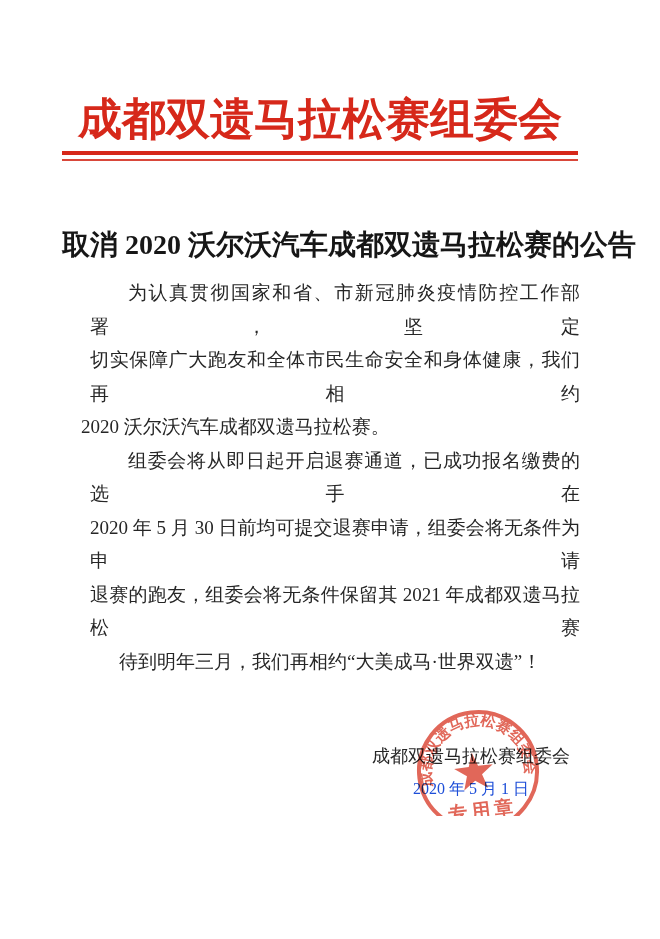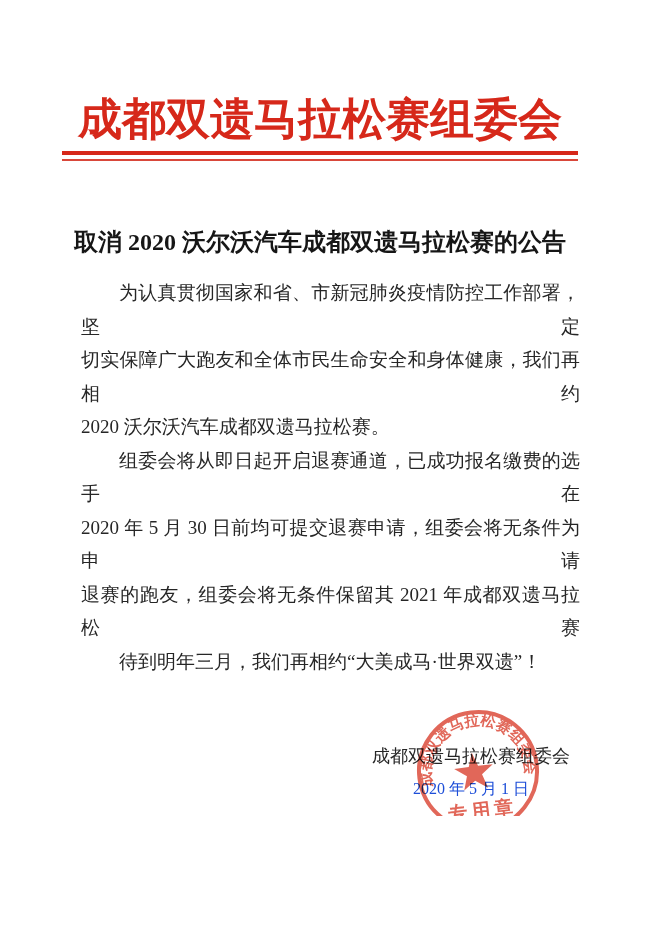--- a/index.html
+++ b/index.html
@@ -19,26 +19,26 @@
     color:#d6281a;
     letter-spacing:0px;
     white-space:nowrap;
   }
   .rule-thick{position:absolute;top:151px;left:62px;width:516px;height:4px;background:#d6281a;}
   .rule-thin {position:absolute;top:159px;left:62px;width:516px;height:2px;background:#d9473a;}
   
   .doc-title{position:absolute;left:62px;width:516px;text-align:center;
     font-weight:700;color:#161616;white-space:nowrap;}
   .doc-title.l1{top:190px;font-size:23px;}
-  .doc-title.l2{top:226px;font-size:24px;}
+  .doc-title.l2{top:226px;font-size:28px;}
   
   .body-block{position:absolute;top:276px;left:81px;width:499px;
     font-size:19px;line-height:33.5px;color:#262626;}
   .body-block .bl{white-space:nowrap;}
-  .body-block .bl.j{white-space:normal;text-align:justify;text-align-last:justify;word-break:break-all;}
+  .body-block .bl.j{white-space:normal;text-align:justify;text-align-last:justify;word-break:break-all;margin-left:9px;}
   .body-block .bl.ind{text-indent:38px;}
   
   .sig-org{position:absolute;top:744px;right:90px;width:198px;
     font-size:18px;color:#262626;text-align:right;white-space:nowrap;}
   .sig-date{position:absolute;top:779px;right:90px;width:198px;
     font-size:16px;color:#1d4ed8;text-align:center;white-space:nowrap;}
   
   .page-num{position:absolute;top:824px;right:90px;
     font-size:16px;color:#333;letter-spacing:2px;white-space:nowrap;}
   

